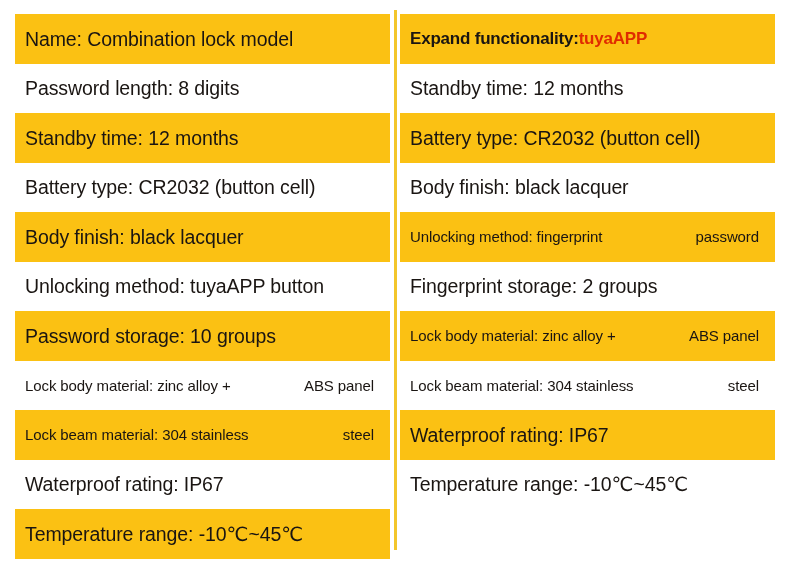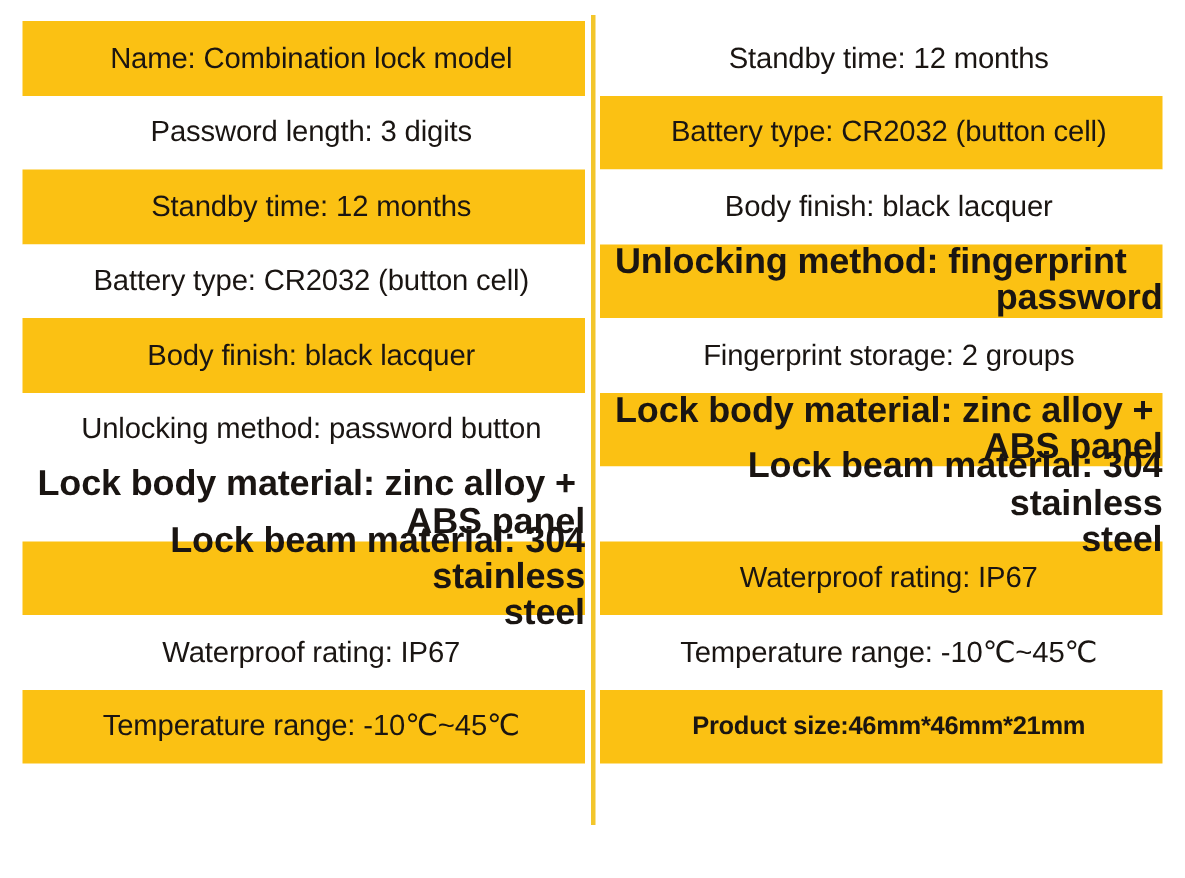--- a/index.html
+++ b/index.html
@@ -35,42 +35,40 @@
     height: 540px;
     background: #f3c62b;
   }
 
   .spec-row {
     box-sizing: border-box;
     height: 49.5px;
     display: flex;
     flex-direction: column;
     justify-content: center;
-    padding: 0 0 0 10px;
+    padding: 0 16px 0 10px;
     color: #1a1512;
     overflow: visible;
-    align-items: center;
   }
   .spec-row.fill   { background: #fbc113; }
   .spec-row.blank  { background: #ffffff; }
 
   .spec-text {
     font-size: 19.5px;
     line-height: 1.05;
     font-weight: 400;
     letter-spacing: -0.1px;
     white-space: nowrap;
   }
   
   .spec-row.wrap .spec-text {
     white-space: normal;
     text-align: right;
-    font-size: 24px;
+    font-size: 15px;
     line-height: 1.02;
-    font-weight: bold;
   }
   .spec-row.wrap .spec-text .lead {
     float: left;
   }
   .spec-row.bold .spec-text {
     font-weight: 700;
     font-size: 17px;
     letter-spacing: -0.2px;
   }
   .accent {
@@ -80,49 +78,55 @@
 </style>
 </head>
 <body>
 
 <div id="spec-table">
   <div class="column left">
       <div class="spec-row fill">
         <span class="spec-text">Name: Combination lock model</span>
       </div>
       <div class="spec-row blank">
-        <span class="spec-text">Password length: 3 digits</span>
+        <span class="spec-text">Password length: 8 digits</span>
       </div>
       <div class="spec-row fill">
         <span class="spec-text">Standby time: 12 months</span>
       </div>
       <div class="spec-row blank">
         <span class="spec-text">Battery type: CR2032 (button cell)</span>
       </div>
       <div class="spec-row fill">
         <span class="spec-text">Body finish: black lacquer</span>
       </div>
       <div class="spec-row blank">
-        <span class="spec-text">Unlocking method: password button</span>
+        <span class="spec-text">Unlocking method: tuyaAPP button</span>
+      </div>
+      <div class="spec-row fill">
+        <span class="spec-text">Password storage: 10 groups</span>
       </div>
       <div class="spec-row blank wrap">
         <span class="spec-text"><span class="lead">Lock body material: zinc alloy +</span><span>ABS panel</span></span>
       </div>
       <div class="spec-row fill wrap">
         <span class="spec-text"><span class="lead">Lock beam material: 304 stainless</span><span>steel</span></span>
       </div>
       <div class="spec-row blank">
         <span class="spec-text">Waterproof rating: IP67</span>
       </div>
       <div class="spec-row fill">
         <span class="spec-text">Temperature range: -10℃~45℃</span>
       </div>
     </div>
   <div class="divider"></div>
   <div class="column right">
+      <div class="spec-row fill bold">
+        <span class="spec-text"><span>Expand functionality:</span><span class="accent">tuyaAPP</span></span>
+      </div>
       <div class="spec-row blank">
         <span class="spec-text">Standby time: 12 months</span>
       </div>
       <div class="spec-row fill">
         <span class="spec-text">Battery type: CR2032 (button cell)</span>
       </div>
       <div class="spec-row blank">
         <span class="spec-text">Body finish: black lacquer</span>
       </div>
       <div class="spec-row fill wrap">
@@ -136,17 +140,14 @@
       </div>
       <div class="spec-row blank wrap">
         <span class="spec-text"><span class="lead">Lock beam material: 304 stainless</span><span>steel</span></span>
       </div>
       <div class="spec-row fill">
         <span class="spec-text">Waterproof rating: IP67</span>
       </div>
       <div class="spec-row blank">
         <span class="spec-text">Temperature range: -10℃~45℃</span>
       </div>
-      <div class="spec-row fill bold">
-        <span class="spec-text">Product size:46mm*46mm*21mm</span>
-      </div>
     </div>
 </div>
 
 </body></html>

